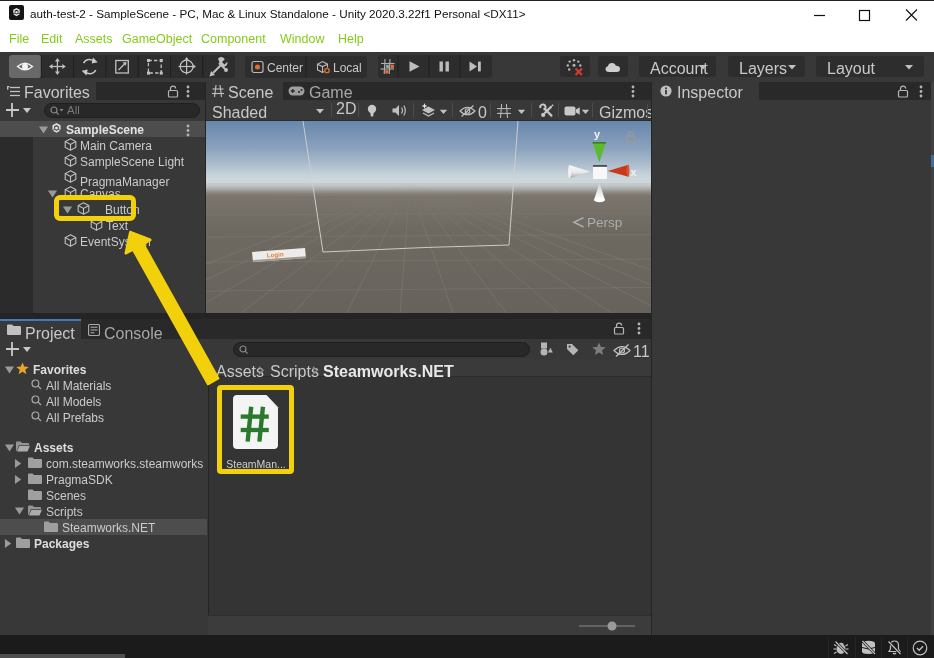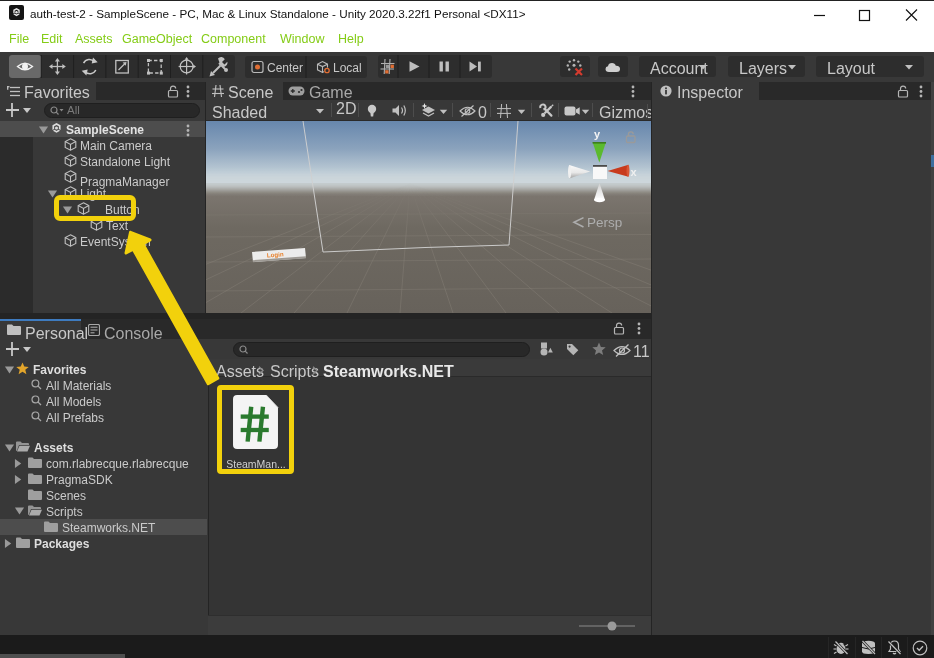--- a/index.html
+++ b/index.html
@@ -244,38 +244,38 @@
           <path d="M1.1 3.3 L6 5.9 L10.9 3.3 M6 5.9 L6 11.3"></path>
         </g>
       </svg>
   <div class="hlabel" style="left:80px;top:139px">Main Camera</div>
   <svg class="abs" style="left:64px;top:154px;width:13px;height:13px" viewBox="0 0 12 12">
         <g fill="none" stroke="#c2c2c2" stroke-width="1">
           <path d="M6 0.7 L10.9 3.3 L10.9 8.7 L6 11.3 L1.1 8.7 L1.1 3.3 Z"></path>
           <path d="M1.1 3.3 L6 5.9 L10.9 3.3 M6 5.9 L6 11.3"></path>
         </g>
       </svg>
-  <div class="hlabel" style="left:80px;top:155px">Standalone Light</div>
+  <div class="hlabel" style="left:80px;top:155px">SampleScene Light</div>
   <svg class="abs" style="left:64px;top:170px;width:13px;height:13px" viewBox="0 0 12 12">
         <g fill="none" stroke="#c2c2c2" stroke-width="1">
           <path d="M6 0.7 L10.9 3.3 L10.9 8.7 L6 11.3 L1.1 8.7 L1.1 3.3 Z"></path>
           <path d="M1.1 3.3 L6 5.9 L10.9 3.3 M6 5.9 L6 11.3"></path>
         </g>
       </svg>
   <div class="hlabel" style="left:80px;top:175px">PragmaManager</div>
   <svg class="abs" style="left:47px;top:190px;width:11px;height:8px" viewBox="0 0 9 7">
         <path d="M0.5 0.5 L8.5 0.5 L4.5 6.5 Z" fill="#9a9a9a"></path>
       </svg>
   <svg class="abs" style="left:64px;top:186px;width:13px;height:13px" viewBox="0 0 12 12">
         <g fill="none" stroke="#c2c2c2" stroke-width="1">
           <path d="M6 0.7 L10.9 3.3 L10.9 8.7 L6 11.3 L1.1 8.7 L1.1 3.3 Z"></path>
           <path d="M1.1 3.3 L6 5.9 L10.9 3.3 M6 5.9 L6 11.3"></path>
         </g>
       </svg>
-  <div class="hlabel" style="left:80px;top:187px">Light</div>
+  <div class="hlabel" style="left:80px;top:187px">Canvas</div>
   <svg class="abs" style="left:62px;top:206px;width:11px;height:8px" viewBox="0 0 9 7">
         <path d="M0.5 0.5 L8.5 0.5 L4.5 6.5 Z" fill="#9a9a9a"></path>
       </svg>
   <svg class="abs" style="left:77px;top:202px;width:13px;height:13px" viewBox="0 0 12 12">
         <g fill="none" stroke="#c2c2c2" stroke-width="1">
           <path d="M6 0.7 L10.9 3.3 L10.9 8.7 L6 11.3 L1.1 8.7 L1.1 3.3 Z"></path>
           <path d="M1.1 3.3 L6 5.9 L10.9 3.3 M6 5.9 L6 11.3"></path>
         </g>
       </svg>
   <div class="hlabel" style="left:105px;top:203px">Button</div>
@@ -500,21 +500,21 @@
 <div class="abs" style="left:931px;top:82px;width:3px;height:554px;background:#414141"></div>
 <div class="abs" style="left:931px;top:155px;width:3px;height:12px;background:#3c6e9e"></div>
 
 <div class="abs" style="left:0;top:313px;width:651px;height:323px;background:#383838"></div>
 <div class="abs" style="left:0;top:313px;width:651px;height:6px;background:#242424"></div>
 <div class="tabstrip" style="left:0;top:319px;width:651px;height:20px"></div>
 <div class="tab" style="left:0;top:319px;width:81px;height:20px;border-top:2px solid #3e7bbf"></div>
 <svg class="abs" style="left:7px;top:324px;width:14px;height:11px" viewBox="0 0 14 11">
   <path fill="#c0c0c0" d="M0 1.5 Q0 0.5 1 0.5 L5 0.5 L6.5 2 L13 2 Q14 2 14 3 L14 10 Q14 11 13 11 L1 11 Q0 11 0 10 Z"></path>
 </svg>
-<div class="t12" style="left:25px;top:325px">Personal</div>
+<div class="t12" style="left:25px;top:325px">Project</div>
 <svg class="abs" style="left:88px;top:324px;width:12px;height:12px" viewBox="0 0 12 12">
   <rect x="0.5" y="0.5" width="11" height="11" rx="1.5" fill="none" stroke="#a8a8a8" stroke-width="1.2"></rect>
   <g stroke="#a8a8a8" stroke-width="1.1">
     <line x1="2.5" y1="3.2" x2="9.5" y2="3.2"></line>
         <line x1="2.5" y1="6" x2="9.5" y2="6"></line>
         <line x1="2.5" y1="8.8" x2="6.5" y2="8.8"></line>
   </g>
 </svg>
 <div class="t12" style="left:104px;top:325px;color:#a8a8a8">Console</div>
 <svg class="abs" style="left:613px;top:322px;width:12px;height:13px" viewBox="0 0 12 13">
@@ -590,21 +590,21 @@
     <path fill="#ababab" d="M3.5 4.8 L14 4.8 L11.5 10.5 L1 10.5 Z"></path>
   </svg>
   <div class="hlabel" style="left:34px;top:441px;font-weight:bold;color:#dedede">Assets</div>
 
   <svg class="abs" style="left:14px;top:458px;width:8px;height:11px" viewBox="0 0 7 9">
         <path d="M0.8 0.5 L6.3 4.5 L0.8 8.5 Z" fill="#9a9a9a"></path>
       </svg>
   <svg class="abs" style="left:28px;top:457px;width:14px;height:11px" viewBox="0 0 14 11">
     <path fill="#9f9f9f" d="M0 1.5 Q0 0.5 1 0.5 L4.5 0.5 L6 2 L13 2 Q14 2 14 3 L14 10 Q14 11 13 11 L1 11 Q0 11 0 10 Z"></path>
   </svg>
-  <div class="hlabel" style="left:46px;top:457px">com.rlabrecque.rlabrecque</div>
+  <div class="hlabel" style="left:46px;top:457px">com.steamworks.steamworks</div>
 
   <svg class="abs" style="left:14px;top:474px;width:8px;height:11px" viewBox="0 0 7 9">
         <path d="M0.8 0.5 L6.3 4.5 L0.8 8.5 Z" fill="#9a9a9a"></path>
       </svg>
   <svg class="abs" style="left:28px;top:473px;width:14px;height:11px" viewBox="0 0 14 11">
     <path fill="#9f9f9f" d="M0 1.5 Q0 0.5 1 0.5 L4.5 0.5 L6 2 L13 2 Q14 2 14 3 L14 10 Q14 11 13 11 L1 11 Q0 11 0 10 Z"></path>
   </svg>
   <div class="hlabel" style="left:46px;top:473px">PragmaSDK</div>
 
   <svg class="abs" style="left:28px;top:489px;width:14px;height:11px" viewBox="0 0 14 11">

